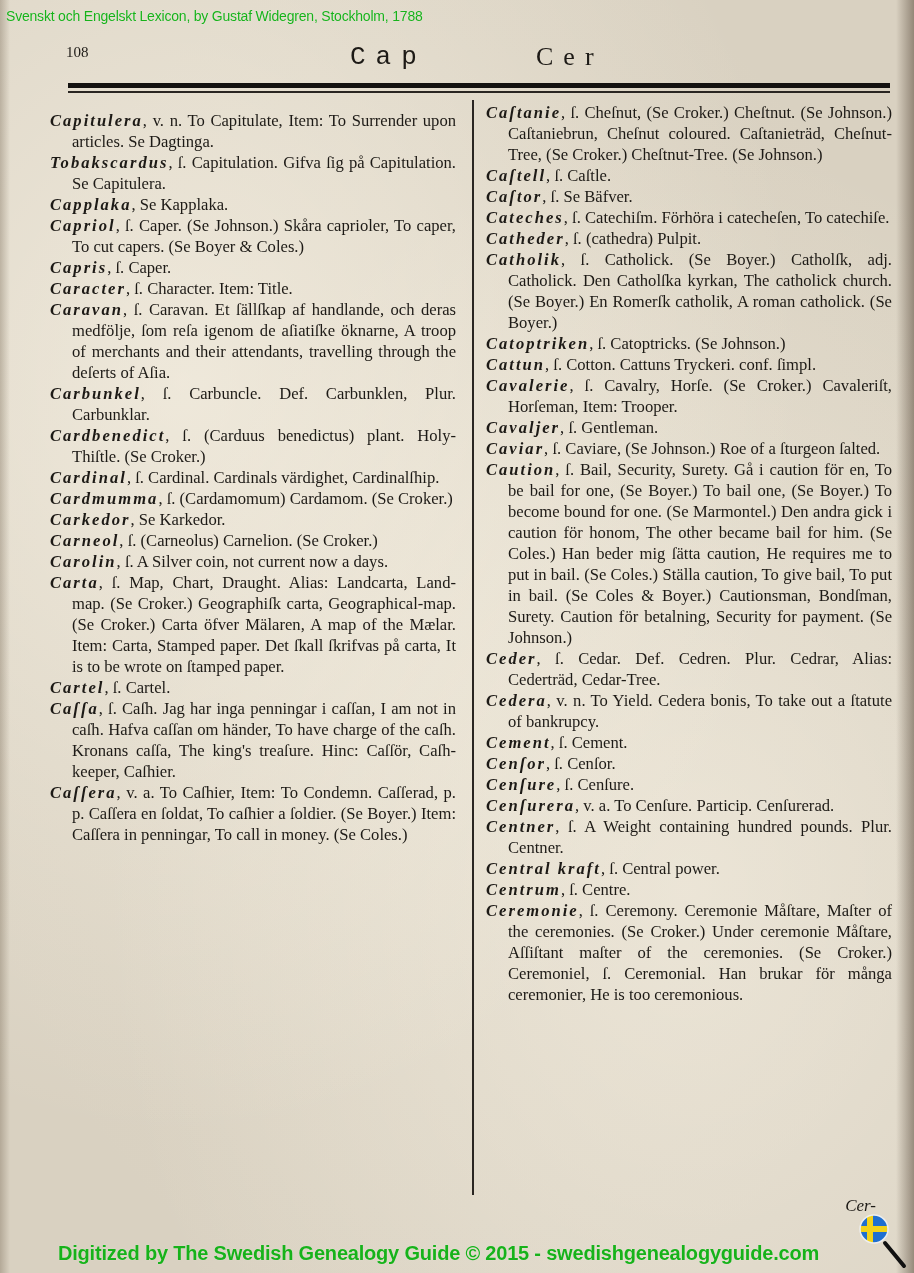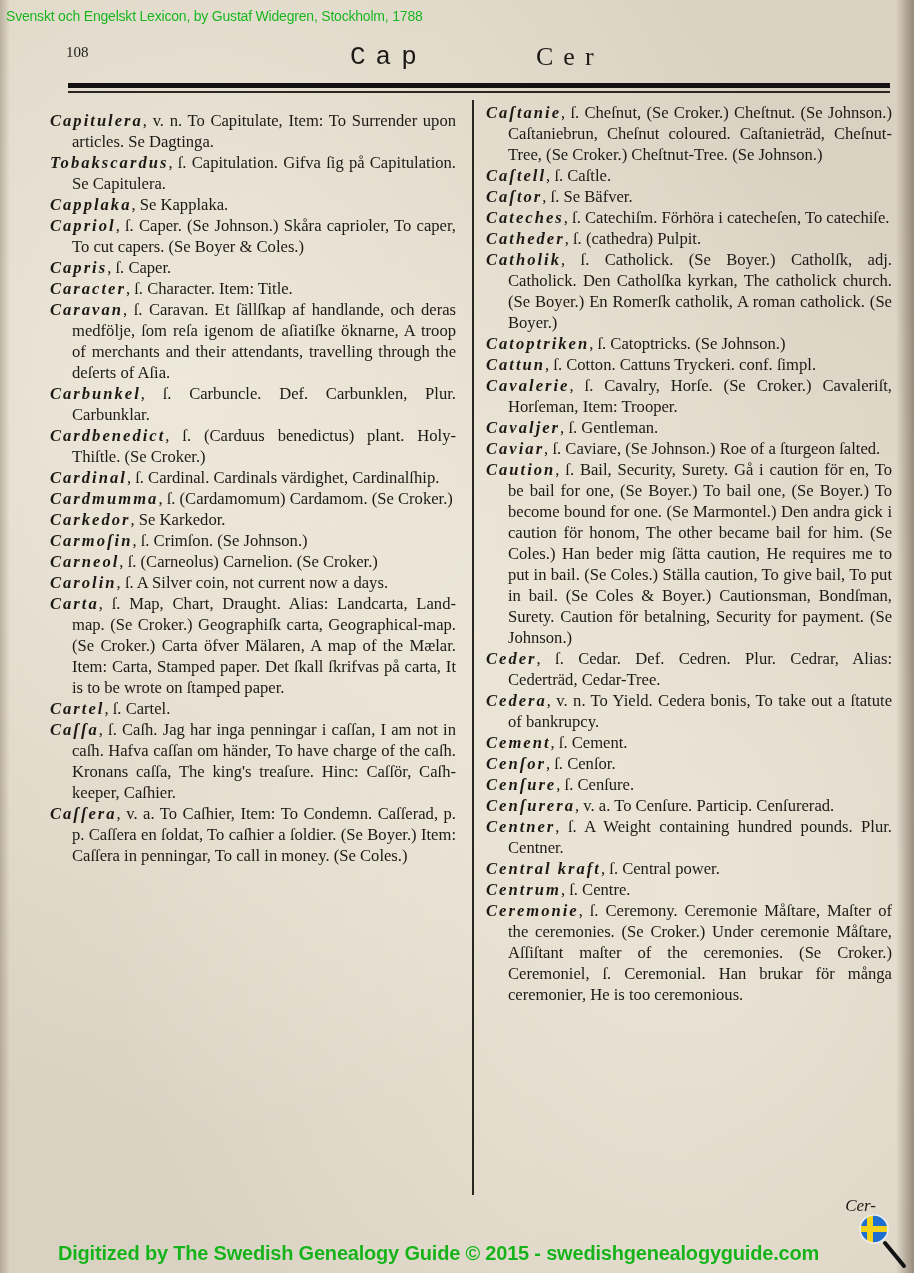--- a/index.html
+++ b/index.html
@@ -86,21 +86,20 @@
     <p class="entry"><span class="hw">Capplaka</span><span>, Se Kapplaka.</span></p>
     <p class="entry"><span class="hw">Capriol</span><span>, ſ. Caper. (Se Johnson.) Skåra caprioler, To caper, To cut capers. (Se Boyer &amp; Coles.)</span></p>
     <p class="entry"><span class="hw">Capris</span><span>, ſ. Caper.</span></p>
     <p class="entry"><span class="hw">Caracter</span><span>, ſ. Character. Item: Title.</span></p>
     <p class="entry"><span class="hw">Caravan</span><span>, ſ. Caravan. Et ſällſkap af handlande, och deras medfölje, ſom reſa igenom de aſiatiſke öknarne, A troop of merchants and their attendants, travelling through the deſerts of Aſia.</span></p>
     <p class="entry"><span class="hw">Carbunkel</span><span>, ſ. Carbuncle. Def. Carbunklen, Plur. Carbunklar.</span></p>
     <p class="entry"><span class="hw">Cardbenedict</span><span>, ſ. (Carduus benedictus) plant. Holy-Thiſtle. (Se Croker.)</span></p>
     <p class="entry"><span class="hw">Cardinal</span><span>, ſ. Cardinal. Cardinals värdighet, Cardinalſhip.</span></p>
     <p class="entry"><span class="hw">Cardmumma</span><span>, ſ. (Cardamomum) Cardamom. (Se Croker.)</span></p>
     <p class="entry"><span class="hw">Carkedor</span><span>, Se Karkedor.</span></p>
-    <p class="entry"><span class="hw">Carmoſin</span><span>, ſ. Crimſon. (Se Johnson.)</span></p>
     <p class="entry"><span class="hw">Carneol</span><span>, ſ. (Carneolus) Carnelion. (Se Croker.)</span></p>
     <p class="entry"><span class="hw">Carolin</span><span>, ſ. A Silver coin, not current now a days.</span></p>
     <p class="entry"><span class="hw">Carta</span><span>, ſ. Map, Chart, Draught. Alias: Landcarta, Land-map. (Se Croker.) Geographiſk carta, Geographical-map. (Se Croker.) Carta öfver Mälaren, A map of the Mælar. Item: Carta, Stamped paper. Det ſkall ſkrifvas på carta, It is to be wrote on ſtamped paper.</span></p>
     <p class="entry"><span class="hw">Cartel</span><span>, ſ. Cartel.</span></p>
     <p class="entry"><span class="hw">Caſſa</span><span>, ſ. Caſh. Jag har inga penningar i caſſan, I am not in caſh. Hafva caſſan om händer, To have charge of the caſh. Kronans caſſa, The king's treaſure. Hinc: Caſſör, Caſh-keeper, Caſhier.</span></p>
     <p class="entry"><span class="hw">Caſſera</span><span>, v. a. To Caſhier, Item: To Condemn. Caſſerad, p. p. Caſſera en ſoldat, To caſhier a ſoldier. (Se Boyer.) Item: Caſſera in penningar, To call in money. (Se Coles.)</span></p>
   </div>
 <div class="column-divider"></div>
 <div class="column col-right" id="col-right">
     <p class="entry"><span class="hw">Caſtanie</span><span>, ſ. Cheſnut, (Se Croker.) Cheſtnut. (Se Johnson.) Caſtaniebrun, Cheſnut coloured. Caſtanieträd, Cheſnut-Tree, (Se Croker.) Cheſtnut-Tree. (Se Johnson.)</span></p>

